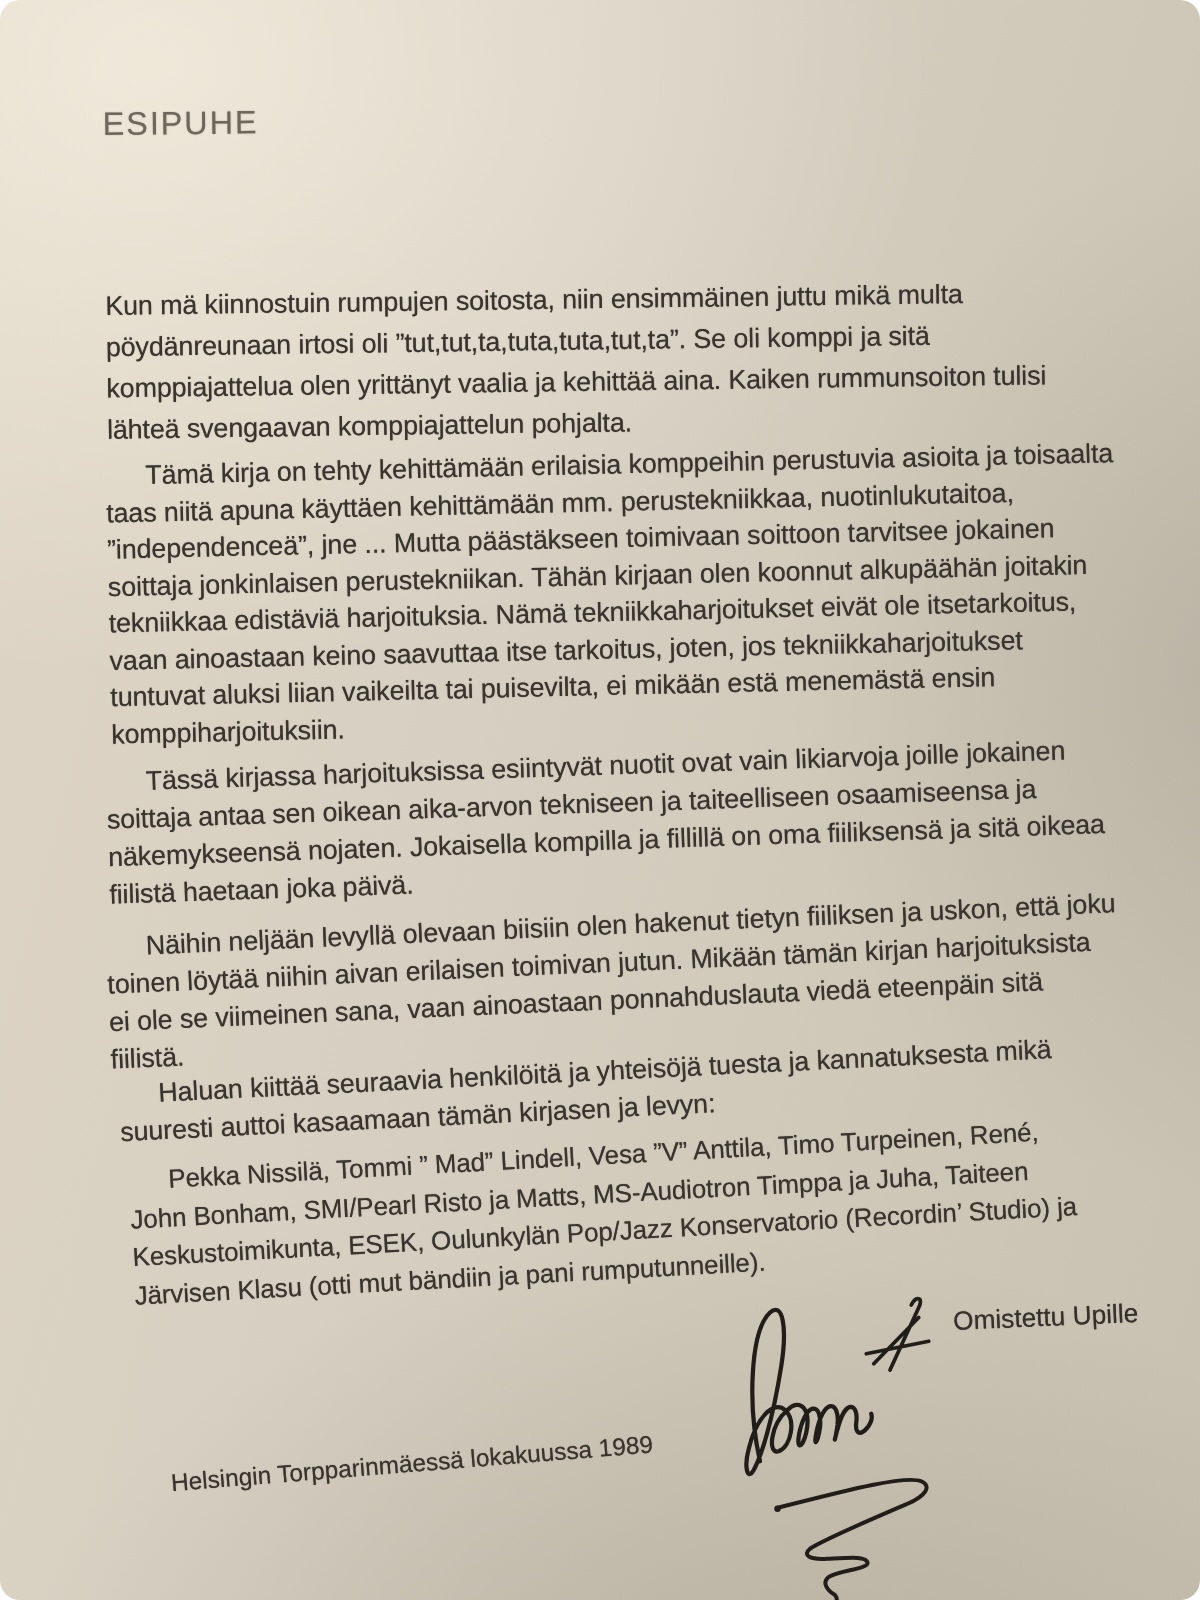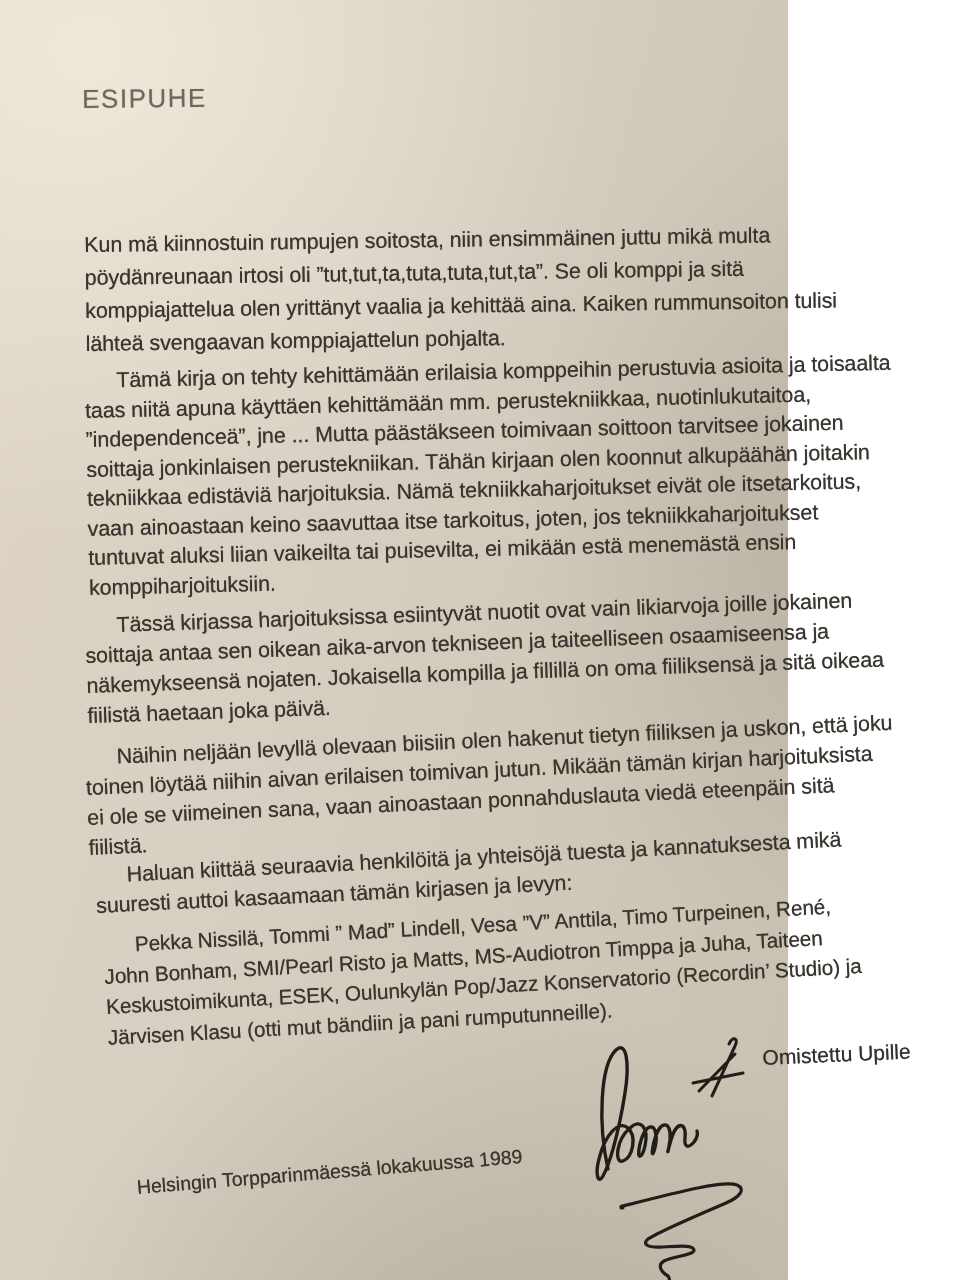--- a/index.html
+++ b/index.html
@@ -3,26 +3,27 @@
 <meta charset="utf-8">
 <style>
   html, body { margin: 0; padding: 0; }
   body {
     width: 960px; height: 1280px;
     overflow: hidden;
     font-family: "Liberation Sans", sans-serif;
   }
   .page {
     position: relative;
-    width: 788px; height: 1280px;
+    width: 960px; height: 1280px;
     background:
       radial-gradient(120% 70% at 12% 4%, rgba(252,245,231,0.60) 0%, rgba(252,245,231,0) 55%),
       radial-gradient(70% 60% at 104% 42%, rgba(108,99,87,0.18) 0%, rgba(108,99,87,0) 55%),
       radial-gradient(100% 55% at 60% 110%, rgba(96,86,72,0.22) 0%, rgba(96,86,72,0) 60%),
       linear-gradient(105deg, #ded5c6 0%, #d7cfc1 40%, #cfc8b9 72%, #c8c1b2 100%);
+    border-radius: 16px;
   }
   .page-title {
     position: absolute; left: 82px; top: 84px;
     font-size: 26px; letter-spacing: 1.5px;
     color: #6e675d;
     transform: rotate(-0.6deg); transform-origin: 0 0;
     text-shadow: 0 0 1px rgba(110,103,93,0.55);
   }
   .para {
     position: absolute;

